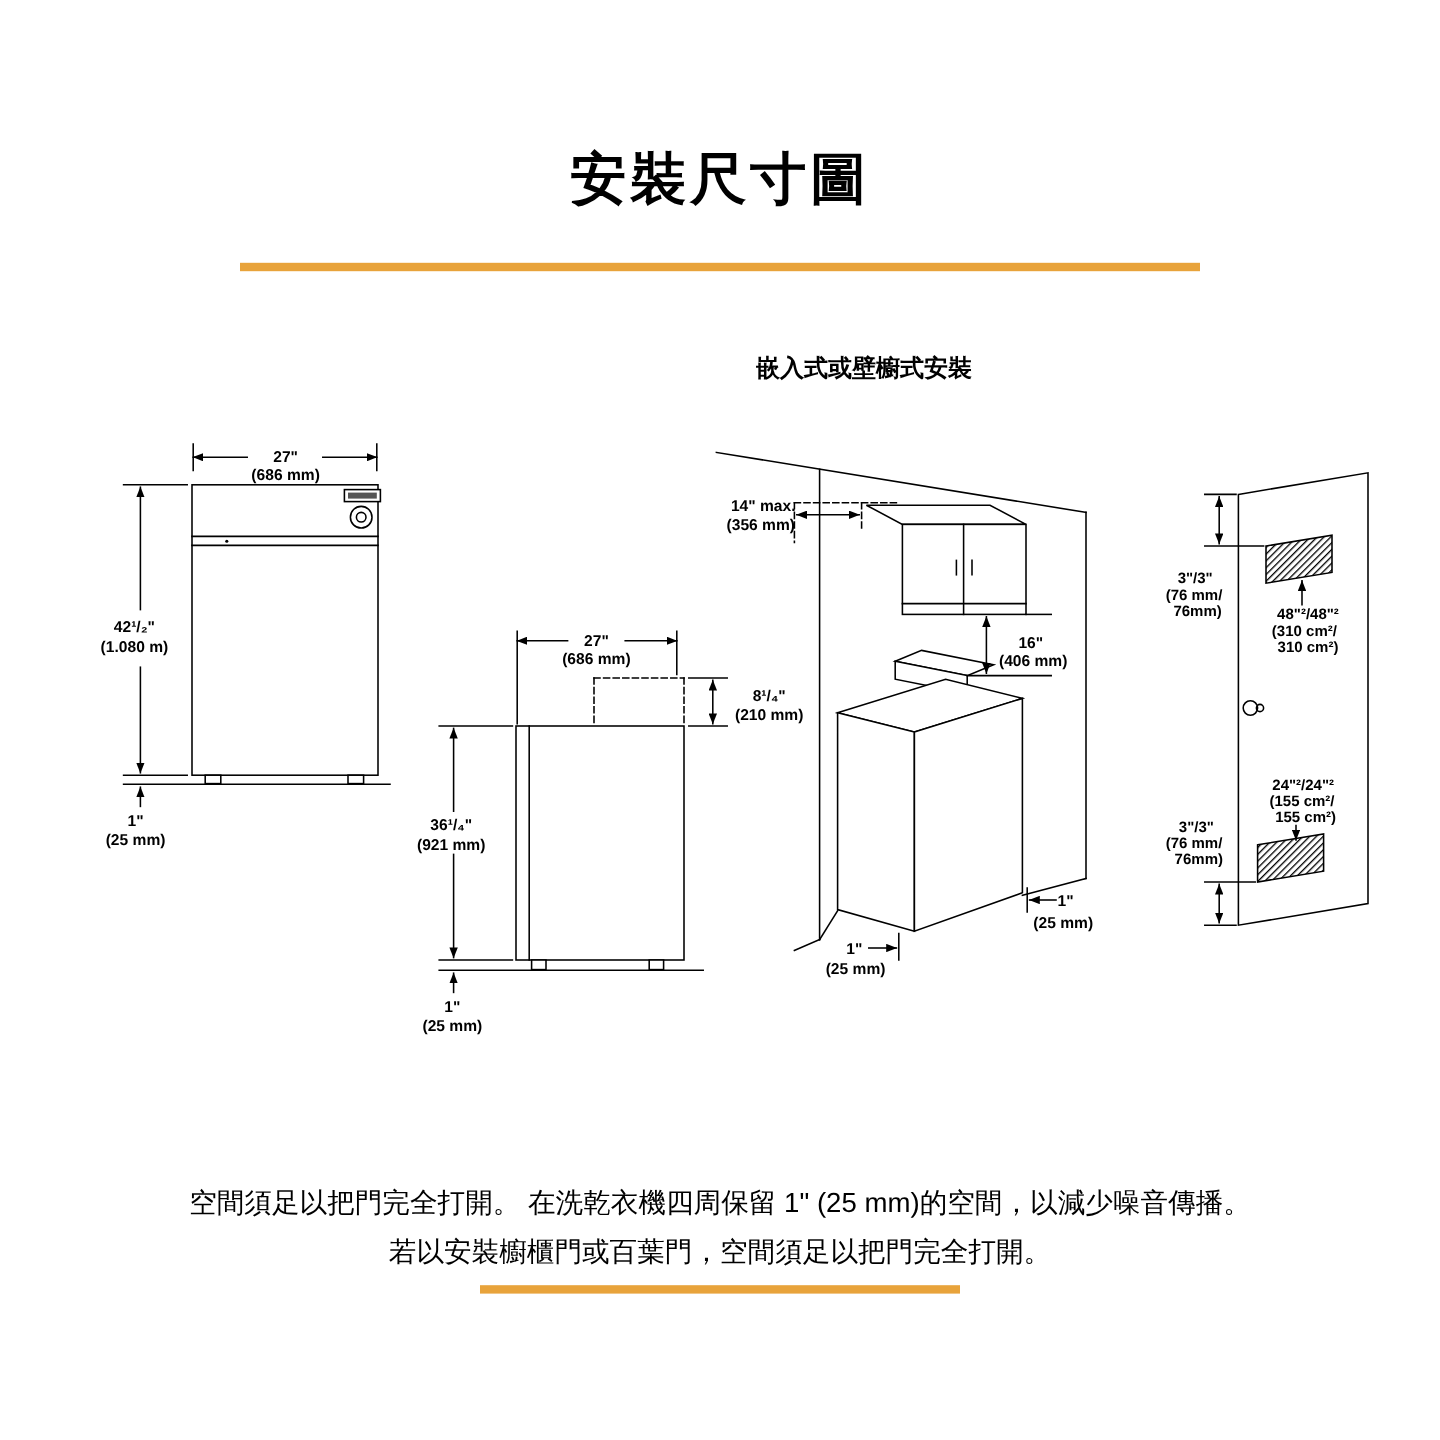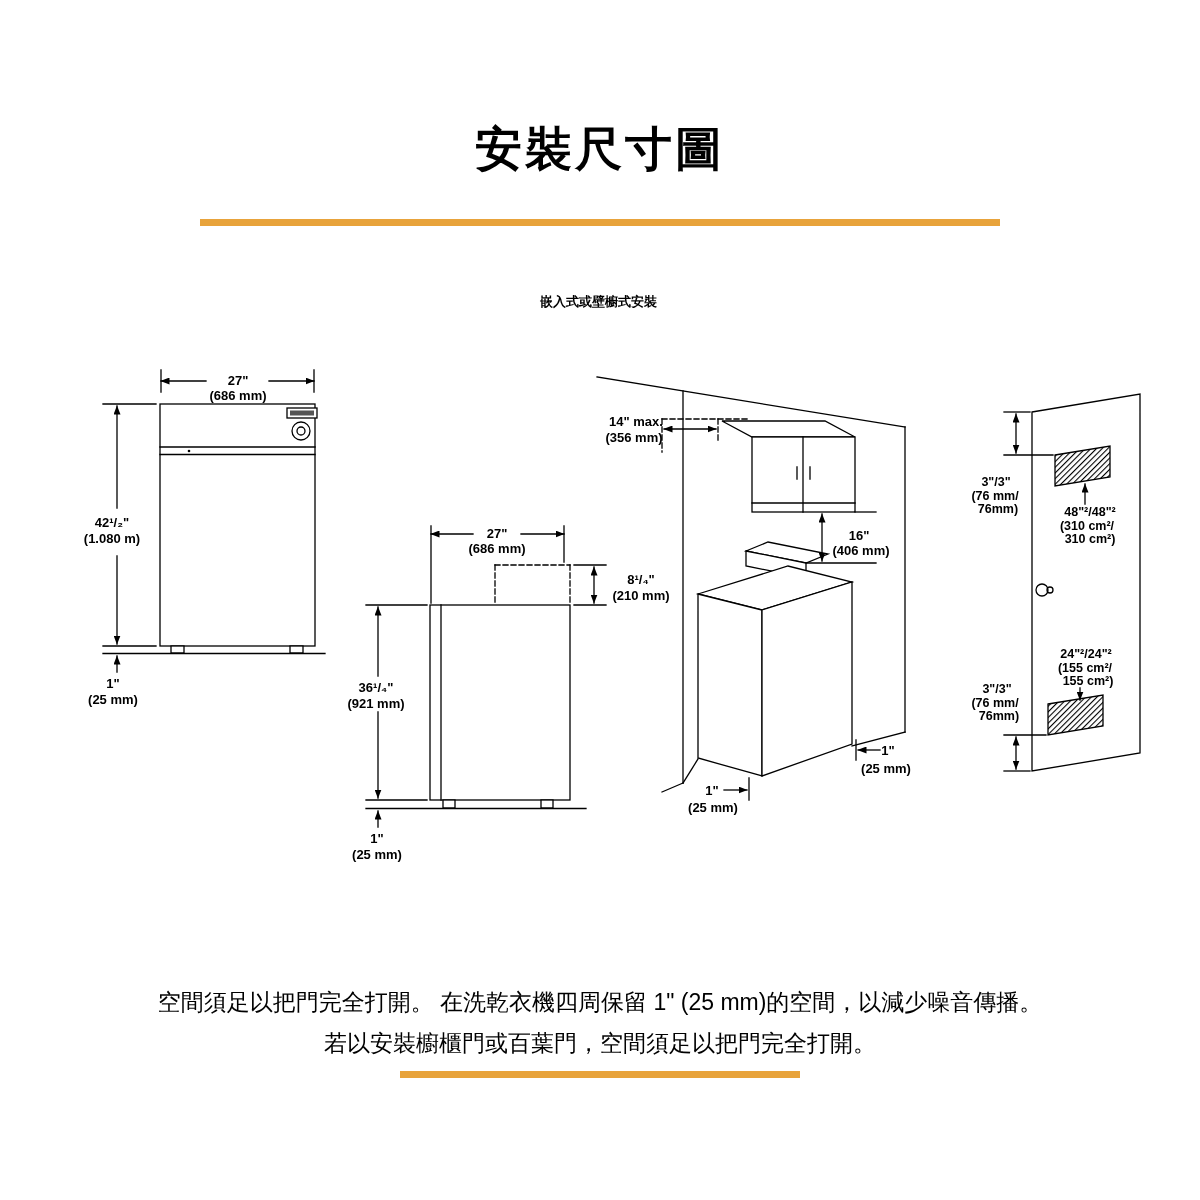--- a/index.html
+++ b/index.html
@@ -3,21 +3,21 @@
 <meta charset="utf-8">
 <style>
   *{margin:0;padding:0;box-sizing:border-box}
   html,body{background:#fff}
   body{width:1200px;height:1200px;font-family:"Liberation Sans","DejaVu Sans",sans-serif;color:#000}
   .page{position:relative;width:1200px;height:1116px;background:#fff;overflow:hidden}
   .title{position:absolute;top:118px;left:0;width:100%;text-align:center;font-size:47px;font-weight:700;letter-spacing:3px}
   .divider{position:absolute;height:7px;background:#E8A33B}
   .divider.top{left:200px;top:219px;width:800px}
   .divider.bottom{left:400px;top:1071px;width:400px}
-  .subtitle{position:absolute;top:293px;left:540px;width:360px;text-align:left;font-size:13px;font-weight:700}
+  .subtitle{position:absolute;top:293px;left:540px;width:360px;text-align:center;font-size:20px;font-weight:700}
   .diagram-svg{position:absolute;left:0;top:0;width:1200px;height:1200px}
   .notes{position:absolute;top:982px;left:0;width:100%;text-align:center;font-size:23px;line-height:41px}
   svg text{font-family:"Liberation Sans","DejaVu Sans",sans-serif}
   .dim{font-size:13px;font-weight:700;text-anchor:middle;fill:#000}
   .dim-s{font-size:12.5px;font-weight:700;text-anchor:middle;fill:#000}
   .ln{stroke:#000;stroke-width:1.3;fill:none;stroke-linecap:square}
   .ln rect,.ln polygon{fill:#fff}
   .dash{stroke-dasharray:5 3}
 </style>
 </head>

